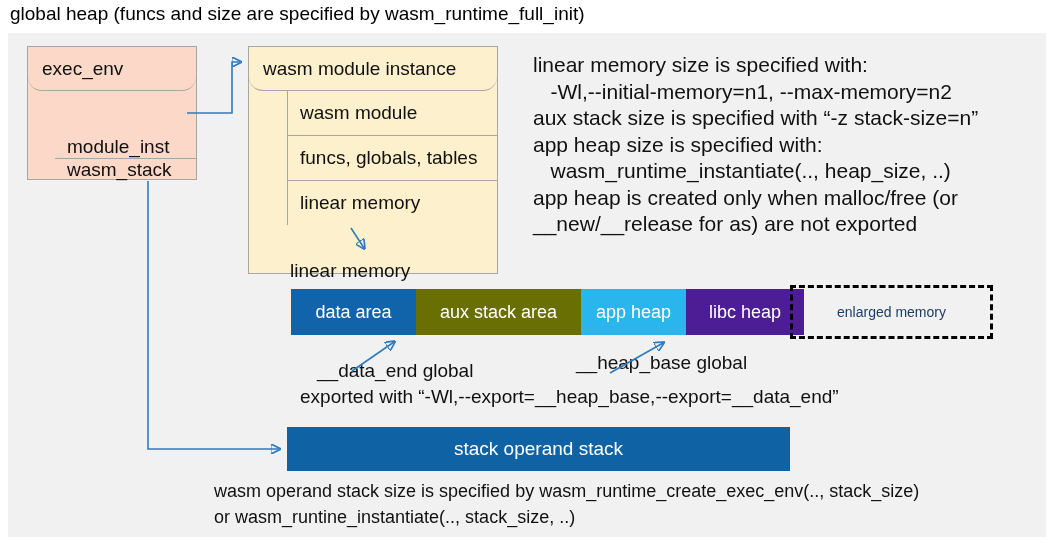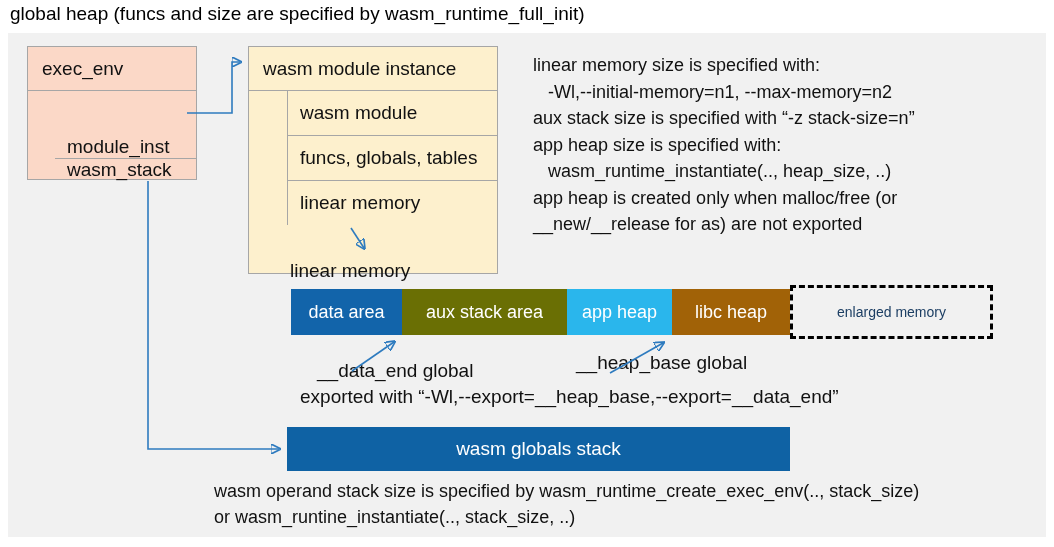--- a/index.html
+++ b/index.html
@@ -6,44 +6,44 @@
   body{font-family:"Liberation Sans", sans-serif; color:#111;}
   .page{position:relative;width:1054px;height:547px;overflow:hidden;background:#fff;}
   .canvas{position:absolute;left:8px;top:33px;width:1038px;height:504px;background:#f1f1f1;}
   .title{position:absolute;left:10px;top:3px;font-size:19px;color:#000;white-space:nowrap;}
 
   
   .structbox{position:absolute;border:1px solid #a6a6a6;box-sizing:border-box;}
   .pink{background:#fbd8c7;}
   .cream{background:#fdf0cd;}
   .structbox .hdr{height:43px;display:flex;align-items:center;padding-left:14px;
-    border-bottom:1px solid #a6a6a6;font-size:19px;}
+    border-bottom:1px solid #a6a6a6;font-size:19px;border-radius:14px;}
   .structbox .body{display:flex;}
   .structbox .strip{width:26px;border-right:1px solid #a6a6a6;}
   .structbox .rows{flex:1;display:flex;flex-direction:column;}
   .structbox .row{flex:1;display:flex;align-items:center;padding-left:12px;font-size:19px;
     border-bottom:1px solid #a6a6a6;}
   .structbox .row:last-child{border-bottom:none;}
   #exec-box{left:27px;top:46px;width:170px;height:134px;}
   #exec-box .body{height:90px;align-items:flex-end;}
   #wmi-box{left:248px;top:46px;width:250px;height:228px;}
   #wmi-box .body{height:134px;margin-left:12px;}
 
   
-  .notes{position:absolute;left:533px;top:52px;font-size:18px;line-height:26.5px;}
+  .notes{position:absolute;left:533px;top:52px;font-size:21px;line-height:26.5px;}
   .notes div{white-space:pre;}
 
   
   .lm-label{position:absolute;left:290px;top:260px;font-size:19px;}
   .membar{position:absolute;left:291px;top:289px;height:46px;display:flex;}
   .seg{display:flex;align-items:center;justify-content:center;color:#fff;font-size:18px;white-space:nowrap;}
-  .seg0{width:111px;background:#1264aa;}
+  .seg0{width:125px;background:#1264aa;}
   .seg1{width:165px;background:#6a6f04;}
   .seg2{width:105px;background:#2ab6ec;}
-  .seg3{width:118px;background:#a16207;}
+  .seg3{width:118px;background:#4c1d95;}
   .enlarged{position:absolute;left:790px;top:285px;width:197px;height:48px;
     border:3px dashed #000;display:flex;align-items:center;justify-content:center;
     font-size:14px;color:#1c3e63;background:transparent;}
 
   .ann{position:absolute;font-size:19px;white-space:nowrap;}
   #ann-dataend{left:317px;top:360px;}
   #ann-heapbase{left:576px;top:352px;}
   #ann-exported{left:300px;top:386px;}
 
   
@@ -103,21 +103,21 @@
     <div class="seg seg1">aux stack area</div>
     <div class="seg seg2">app heap</div>
     <div class="seg seg3">libc heap</div>
   </div>
   <div class="enlarged">enlarged memory</div>
 
   <div class="ann" id="ann-dataend">__data_end global</div>
   <div class="ann" id="ann-heapbase">__heap_base global</div>
   <div class="ann" id="ann-exported">exported with “-Wl,--export=__heap_base,--export=__data_end”</div>
 
-  <div class="opbar">wasm globals stack</div>
+  <div class="opbar">stack operand stack</div>
   <div class="bottom-notes">
     <div>wasm operand stack size is specified by wasm_runtime_create_exec_env(.., stack_size)</div>
     <div>or wasm_runtine_instantiate(.., stack_size, ..)</div>
   </div>
 
   <svg class="overlay" viewBox="0 0 1054 547">
     <defs>
       <marker id="arrow" viewBox="0 0 10 10" refX="8" refY="5" markerWidth="6.5" markerHeight="6.5" orient="auto-start-reverse">
         <path d="M0,0 L10,5 L0,10 z" fill="#2e7bbf" stroke="none"></path>
       </marker>

